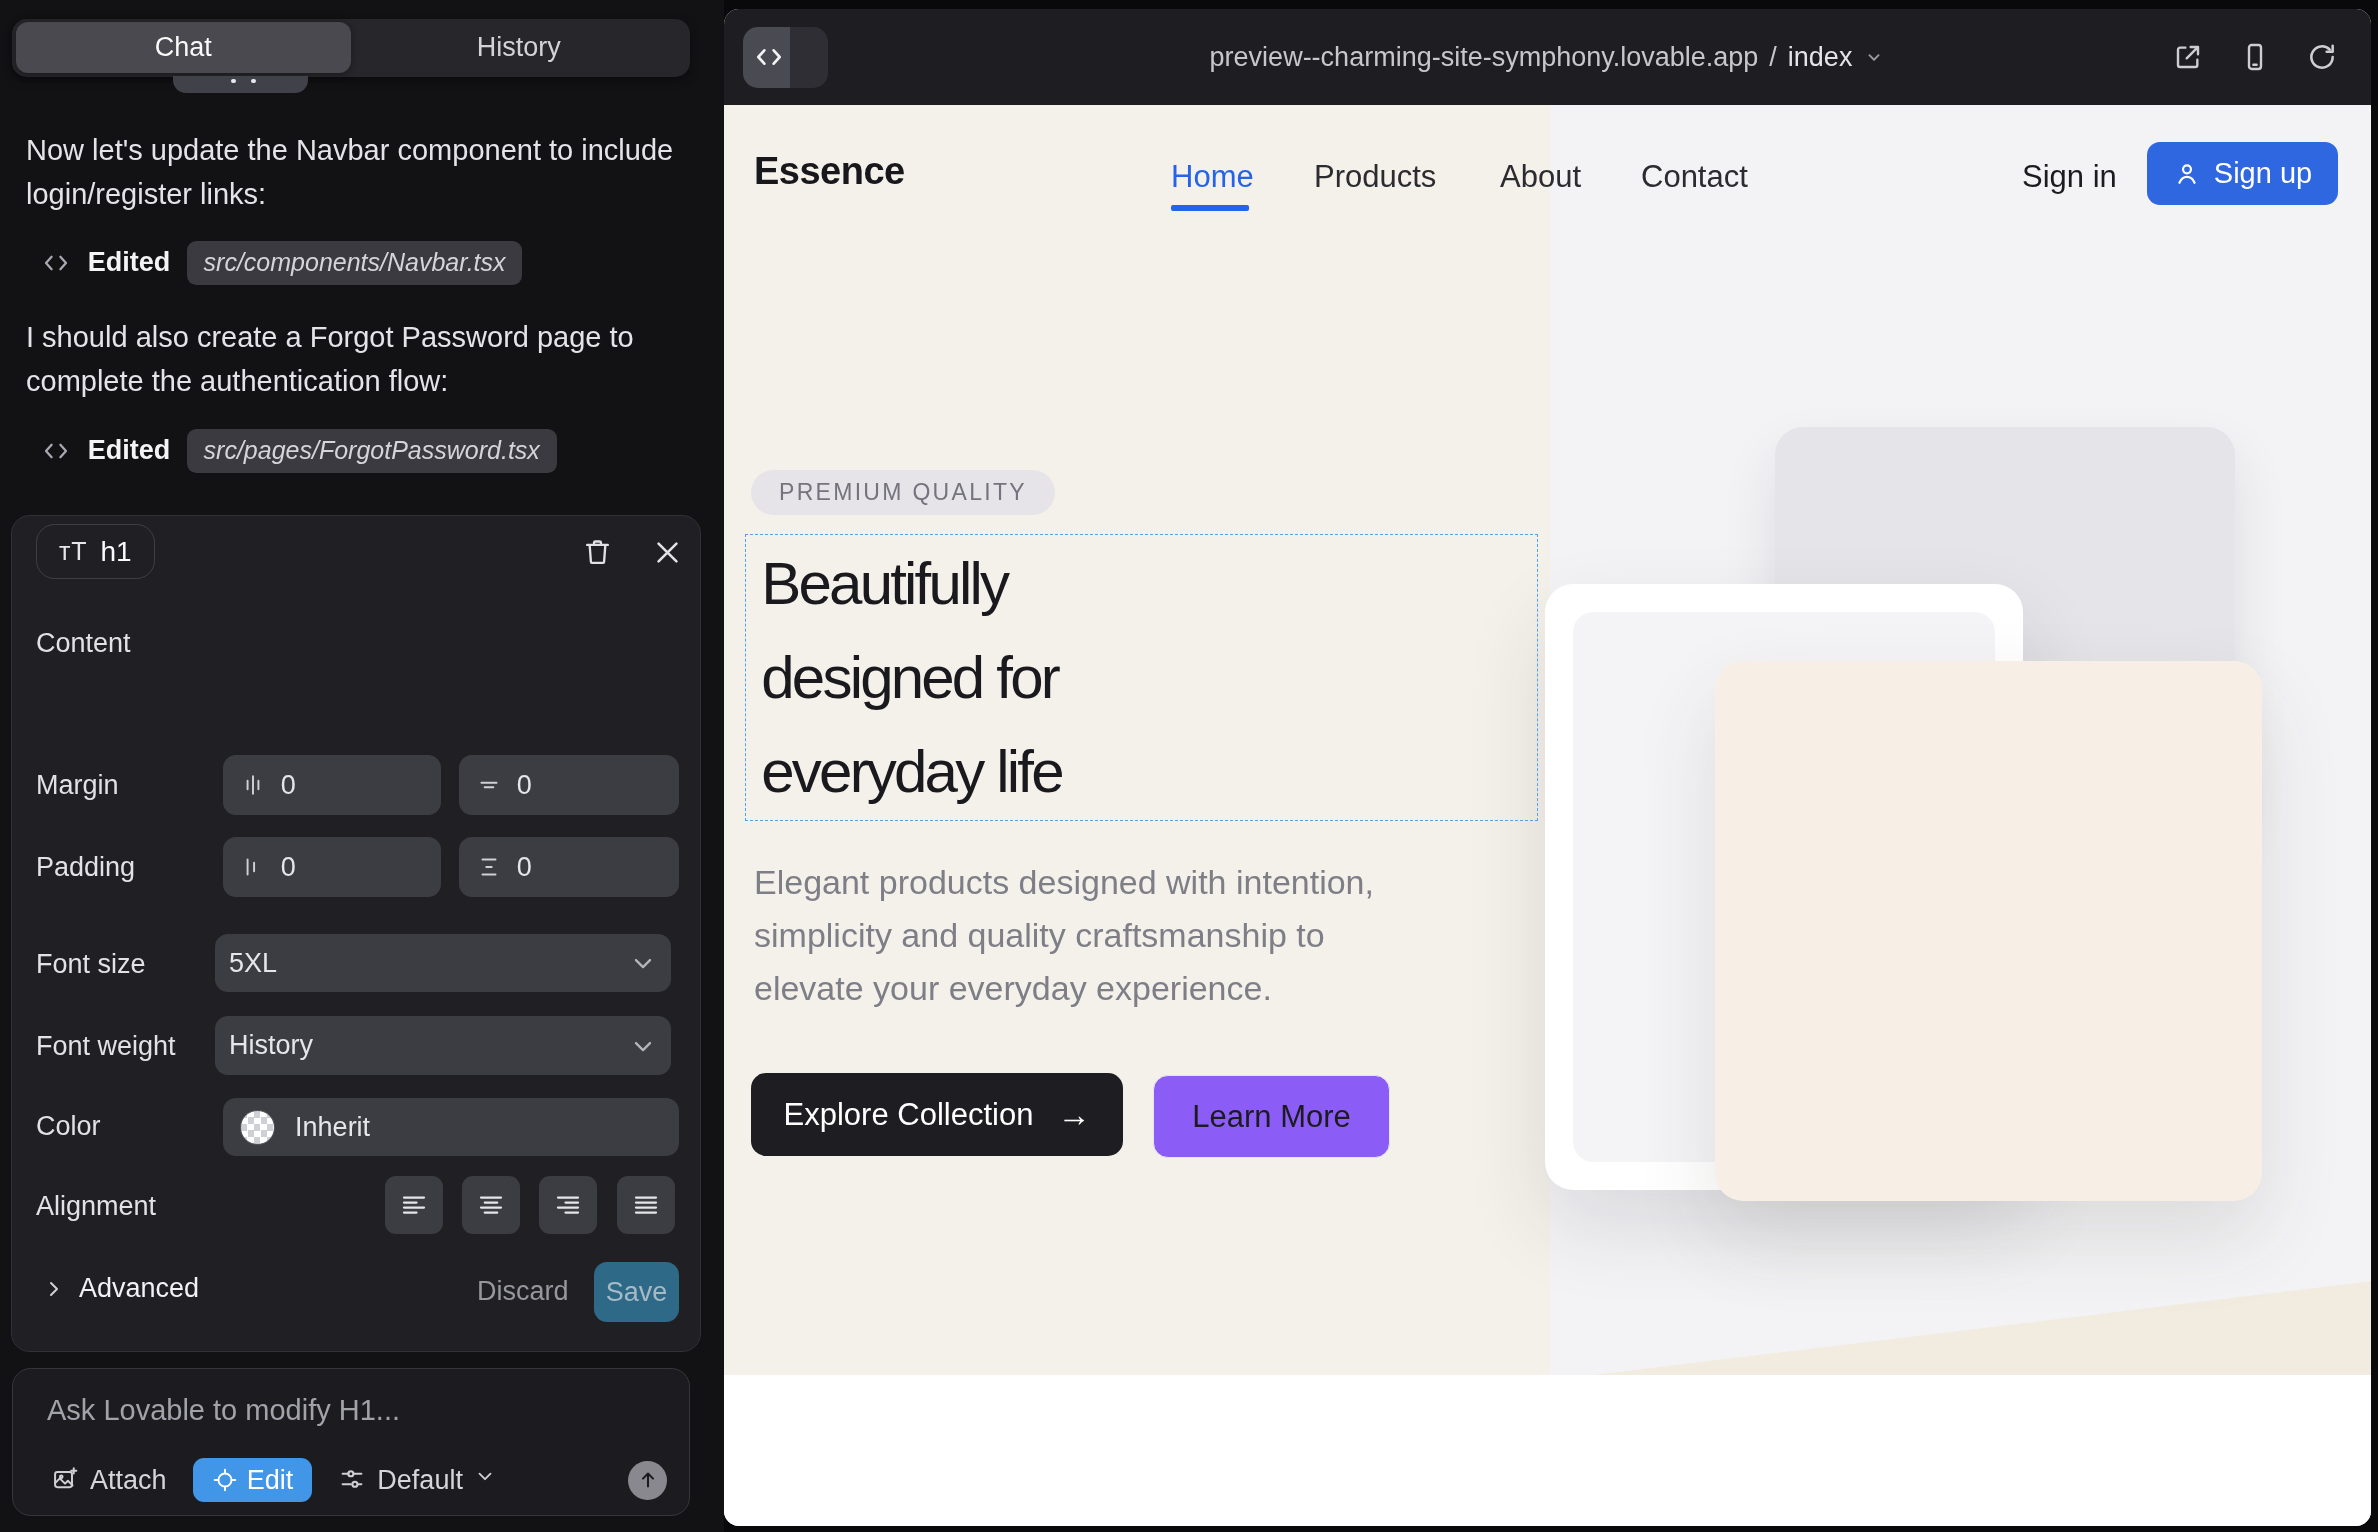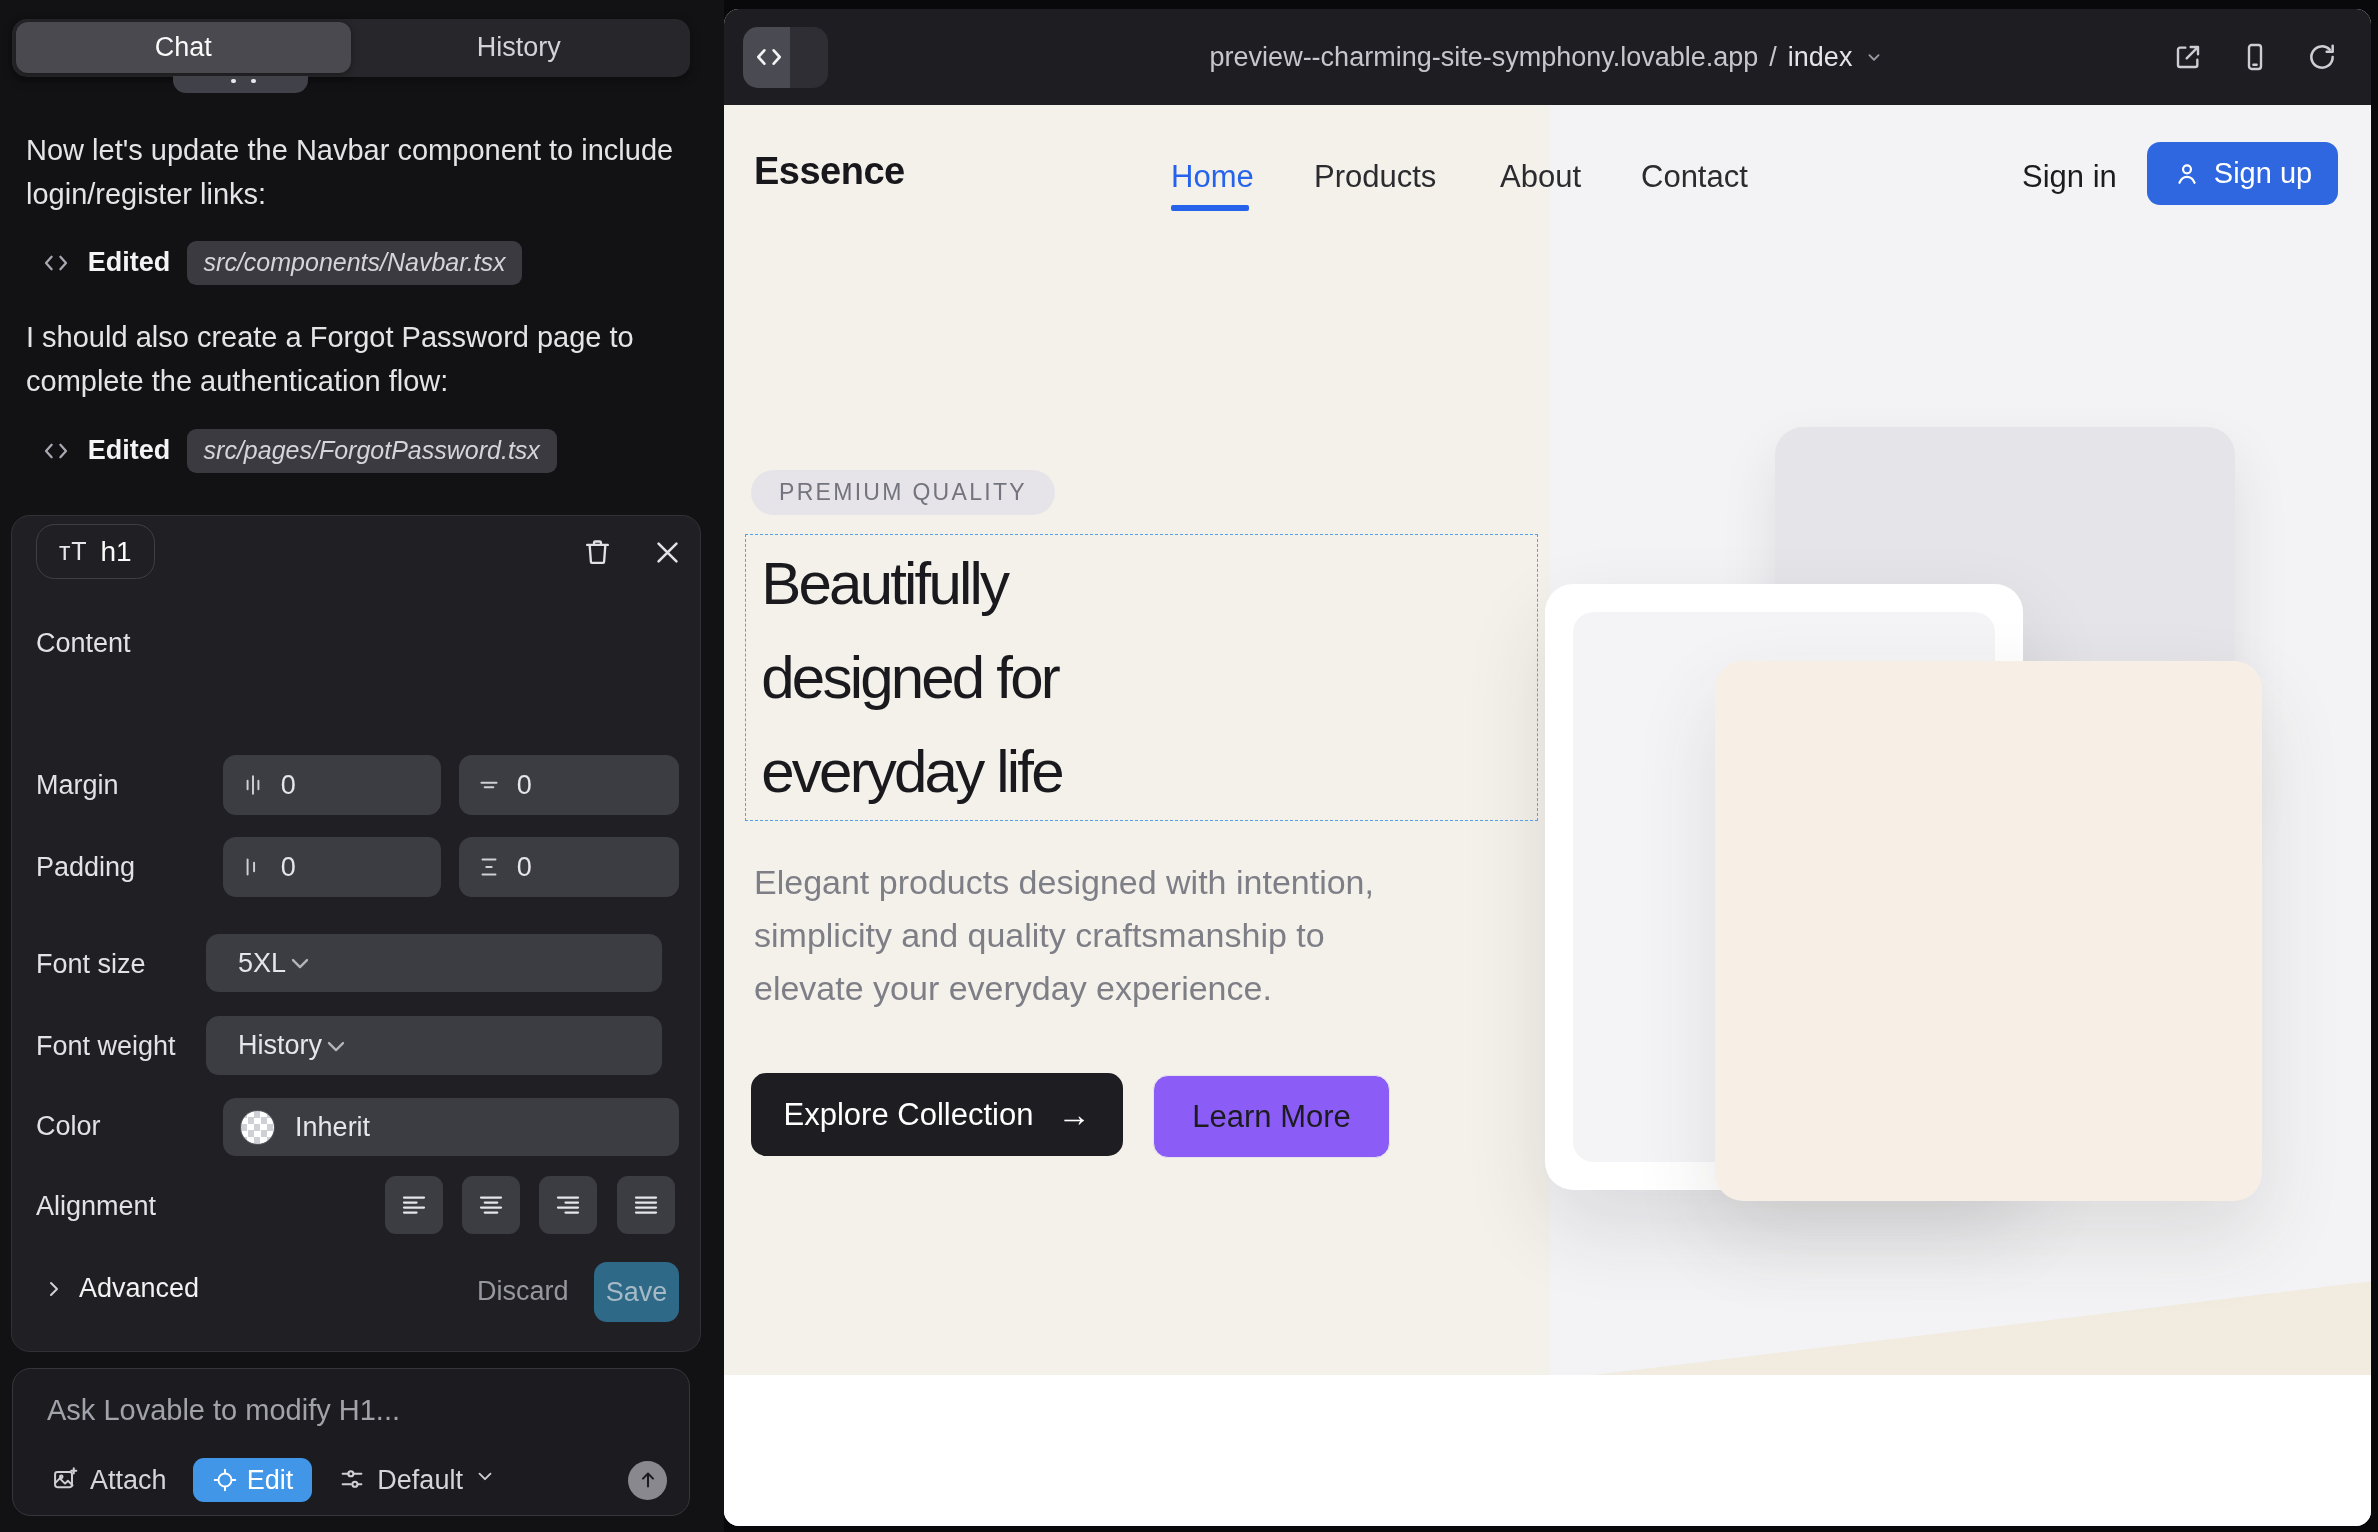--- a/index.html
+++ b/index.html
@@ -31,21 +31,21 @@
   .el-pill .tag{font-size:28px;color:#fafafa;}
   .icon-btn{position:absolute;top:20.4px;width:33px;height:33px;color:#e2e2e6;background:none;border:none;padding:0;cursor:pointer;}
   .trash-btn{left:569px;} .close-btn{left:639px;}
   .row-label{position:absolute;left:24px;font-size:27px;color:#e2e2e6;}
   .field{position:absolute;background:#3c3c43;border-radius:13px;display:flex;align-items:center;color:#e6e6ea;font-size:27px;box-sizing:border-box;}
   .content-field{left:211px;top:96px;width:456px;height:109px;padding:13px 20.4px;line-height:39px;align-items:flex-start;background:#3c3c43;border:none;resize:none;font-family:"Liberation Sans",sans-serif;border-radius:13px;color:#e6e6ea;outline:none;}
   .num-field{height:60px;padding:0 16.7px;gap:15px;}
   .mf1{left:211px;top:239px;width:218px;} .mf2{left:447px;top:239px;width:220px;}
   .pf1{left:211px;top:321px;width:218px;} .pf2{left:447px;top:321px;width:220px;}
   .field .f-icon{width:26px;height:26px;color:#cfcfd6;flex:0 0 auto;}
-  .select-field{left:194px;top:418px;width:456px;height:58px;padding:0 32px;cursor:pointer;}
+  .select-field{left:203px;top:418px;width:456px;height:58px;padding:0 14px;justify-content:space-between;cursor:pointer;}
   .sel-weight{top:500px;height:59px;}
   .color-field{left:211px;top:582px;width:456px;height:58px;padding:0 16.7px;gap:20.4px;cursor:pointer;}
   .chev{width:28px;height:28px;color:#b4b4bc;}
   .swatch{width:33px;height:33px;border-radius:50%;background:repeating-conic-gradient(#ffffff 0% 25%, #cfcfd6 0% 50%);background-size:13px 13px;border:0.9px solid #55555c;}
   .align-btn{position:absolute;top:660px;width:58px;height:58px;background:#3c3c43;border:none;border-radius:11px;display:flex;align-items:center;justify-content:center;color:#e6e6ea;cursor:pointer;}
   .ab1{left:373px;} .ab2{left:450px;} .ab3{left:527px;} .ab4{left:605px;}
   .align-btn svg{width:30px;height:30px;}
   .advanced{position:absolute;left:24px;top:756px;display:flex;align-items:center;gap:13px;color:#f2f2f4;font-size:27px;background:none;border:none;cursor:pointer;}
   .advanced .chev-r{width:24px;height:24px;color:#d0d0d6;}
   .discard-btn{position:absolute;left:459px;top:759px;font-size:27px;color:#97979f;background:none;border:none;cursor:pointer;}

